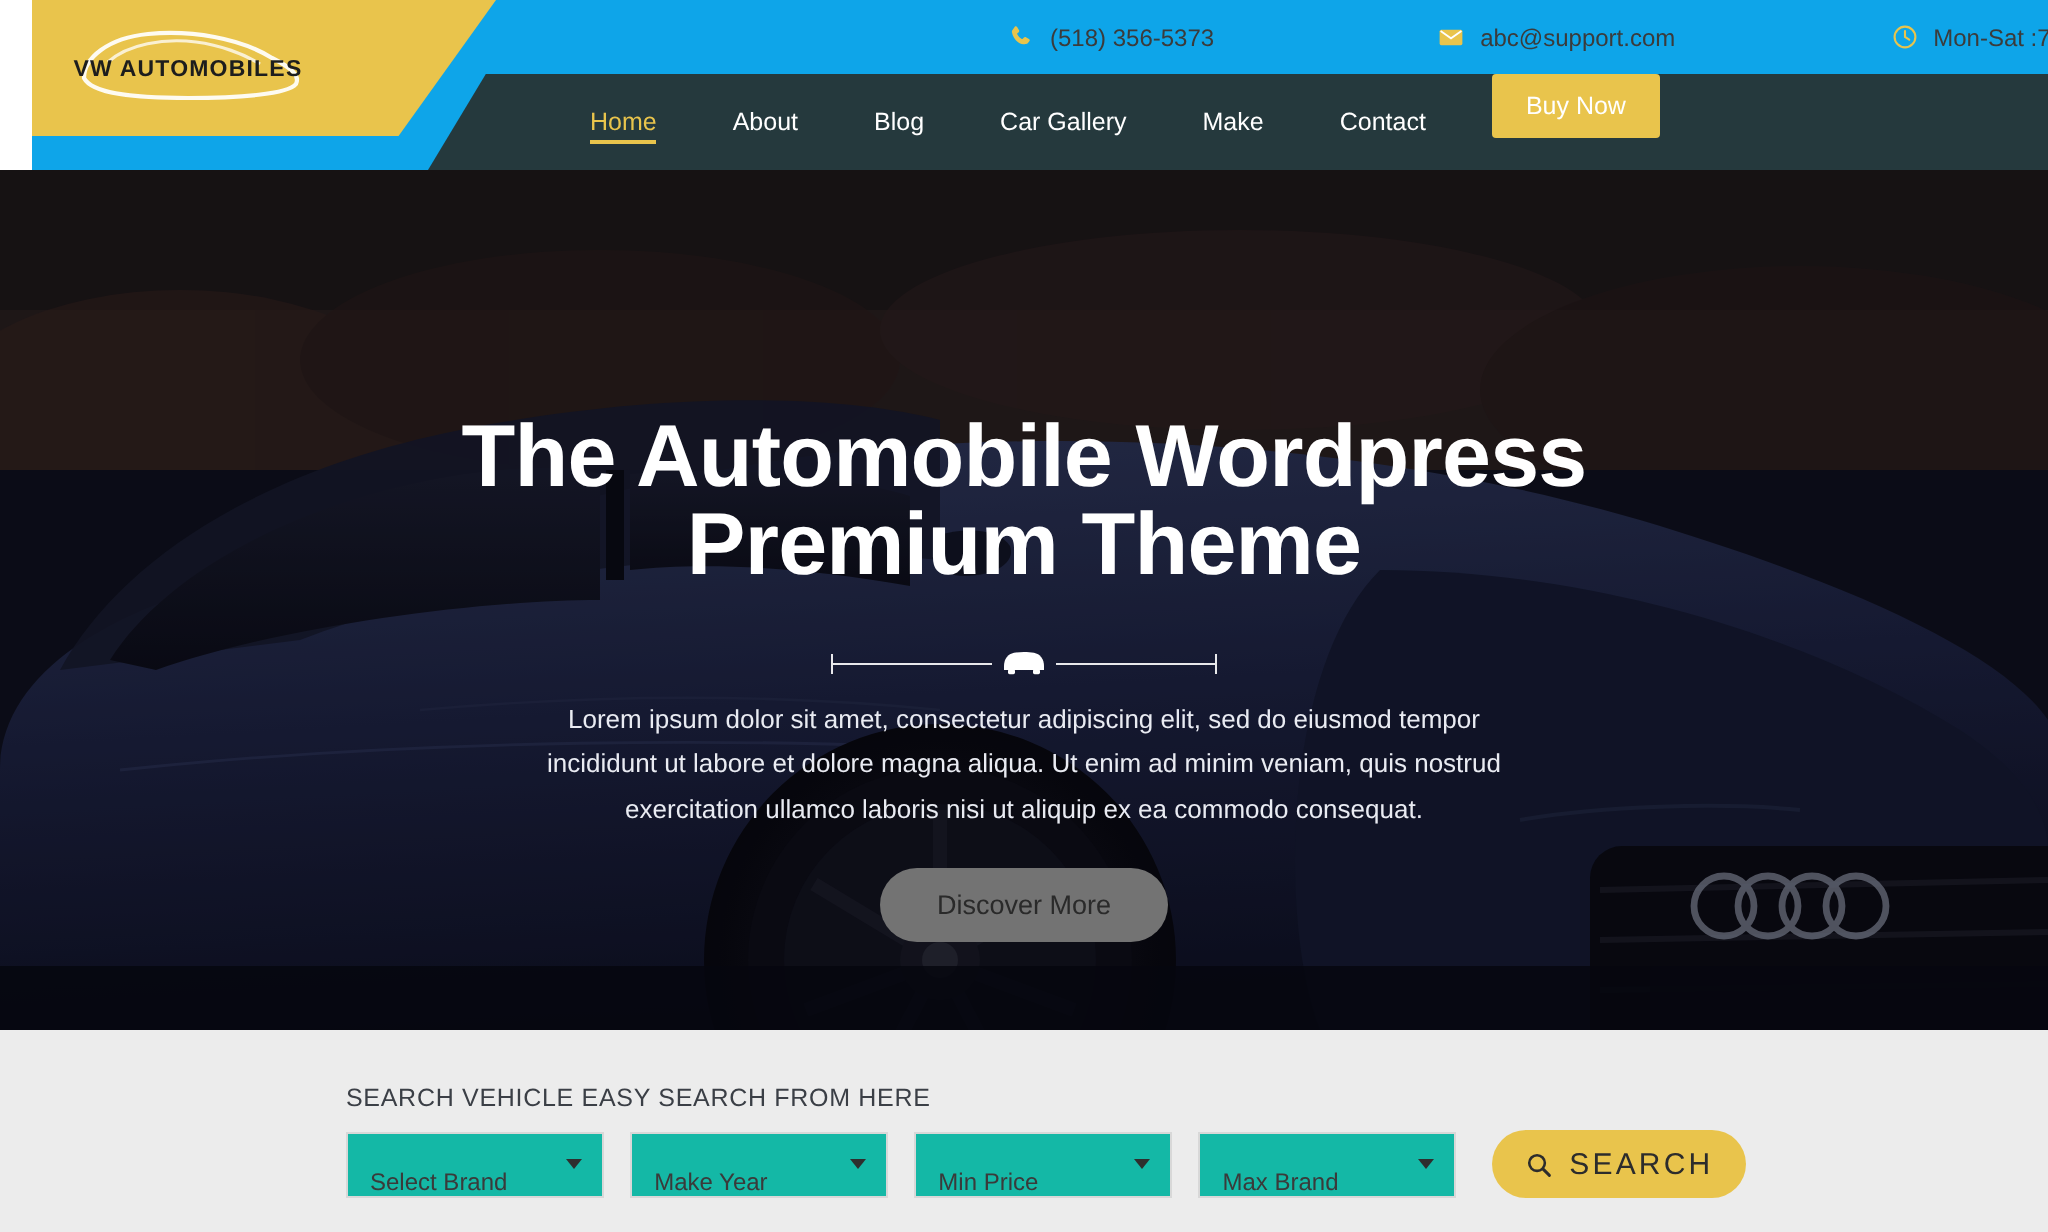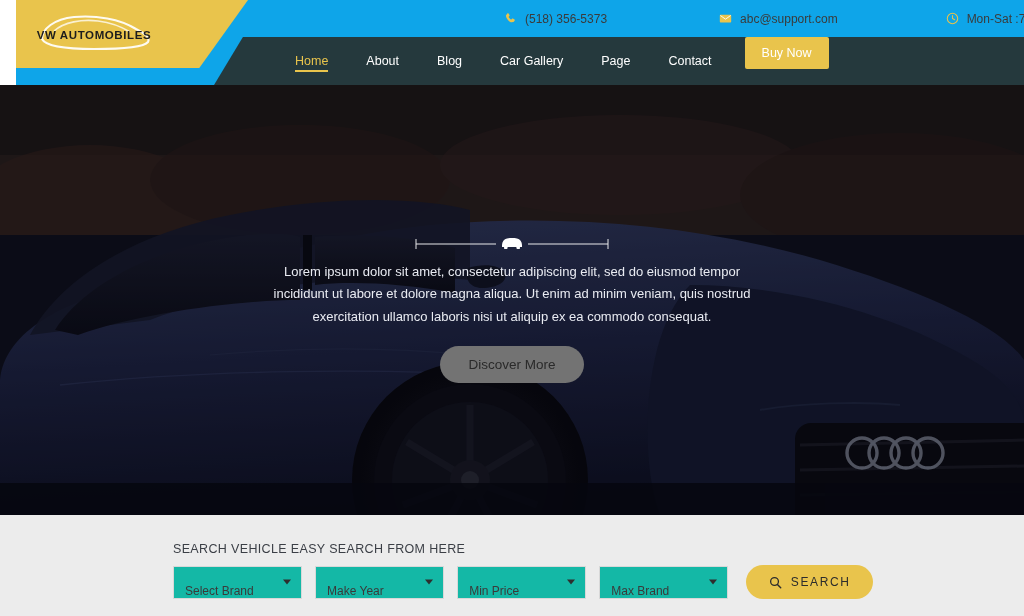--- a/index.html
+++ b/index.html
@@ -257,21 +257,21 @@
     border: none;
     border-radius: 18px;
     display: flex;
     align-items: center;
     justify-content: center;
     gap: 9px;
     cursor: pointer;
     font-family: "Liberation Sans", sans-serif;
   }
   .search-btn-label {
-    font-size: 12px;
+    font-size: 15px;
     letter-spacing: 1.6px;
     color: #2c2c2c;
   }
 </style>
 </head>
 <body>
 
 <div class="page">
 
   <div class="header">
@@ -312,21 +312,21 @@
         <span class="logo-text">VW AUTOMOBILES</span>
       </div>
     </div>
 
     <div class="navbar">
       <div class="nav-inner">
         <div class="nav-item active">Home</div>
         <div class="nav-item">About</div>
         <div class="nav-item">Blog</div>
         <div class="nav-item">Car Gallery</div>
-        <div class="nav-item">Page</div>
+        <div class="nav-item">Make</div>
         <div class="nav-item">Contact</div>
         <div class="buy-now">Buy Now</div>
       </div>
     </div>
   </div>
 
   <div class="hero">
 
     <svg class="hero-photo" viewBox="0 0 1024 430" preserveAspectRatio="none">
       <defs>
@@ -429,20 +429,21 @@
       </g>
 
       <path d="M760 325 C800 318, 860 316, 900 320" stroke="#2c3350" stroke-width="2" fill="none" opacity="0.5"></path>
 
       <rect x="0" y="398" width="1024" height="32" fill="#05060b" opacity="0.85"></rect>
     </svg>
 
     <div class="hero-shade"></div>
 
     <div class="hero-content">
+      <h1 class="hero-title">The Automobile Wordpress Premium Theme</h1>
 
       <svg class="hero-divider" viewBox="0 0 200 22">
         <g stroke="#ffffff" stroke-width="1" opacity="0.9">
           <line x1="4" y1="13" x2="84" y2="13"></line>
           <line x1="4" y1="8" x2="4" y2="18"></line>
           <line x1="116" y1="13" x2="196" y2="13"></line>
           <line x1="196" y1="8" x2="196" y2="18"></line>
         </g>
         <g>
           <path d="M90 14 C90 10.5, 92 8, 95 7.4 C98 6.8, 102 6.8, 105 7.4

